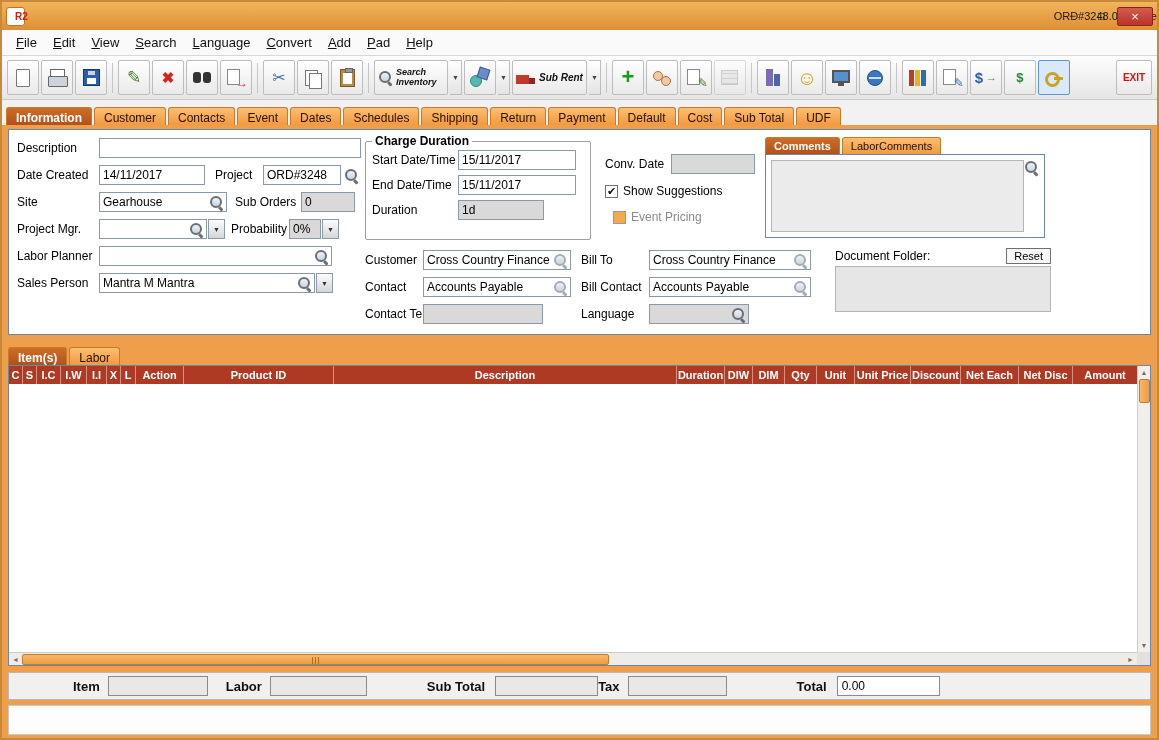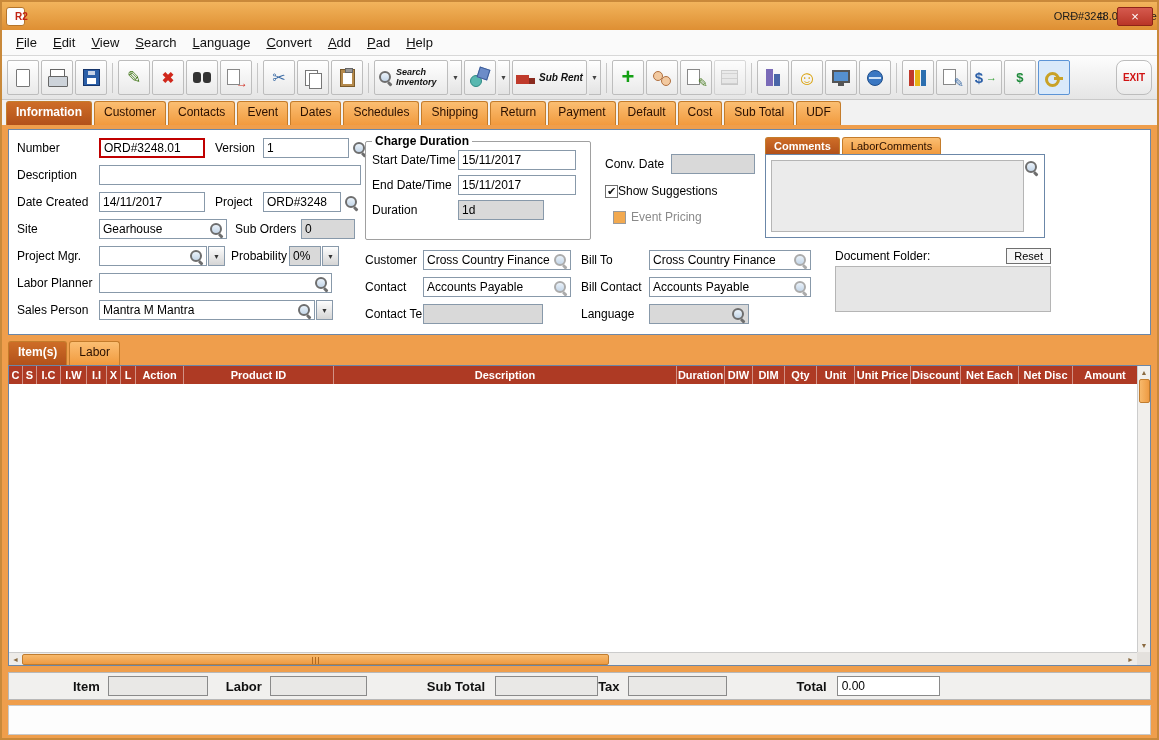--- a/index.html
+++ b/index.html
@@ -35,21 +35,21 @@
           background:linear-gradient(#FFFFFF,#E9E9E9); display:flex; align-items:center;
           justify-content:center; gap:3px; padding:0 3px; cursor:pointer; flex:0 0 auto; }
   .tbtn.pressed { border:1px solid #5C94D6; background:#D9E9FA; }
   .tbtn.disabled { opacity:.55; }
   .tsep { width:1px; height:30px; background:#C6C6C6; margin:0 3px; flex:0 0 auto; }
   .tb-drop { width:12px; height:35px; border:1px solid #BDBDBD; border-left:none;
              background:linear-gradient(#FFFFFF,#E3E3E3); display:flex; align-items:center;
              justify-content:center; font-size:7px; color:#444; cursor:pointer; flex:0 0 auto; }
   .tb-label { font:italic bold 9px/1.1 "Liberation Sans",sans-serif; color:#111; width:48px; text-align:left; }
   .tb-label.one { width:auto; font-size:10px; }
-  .exit-btn { margin-left:auto; width:36px; height:35px; border:1px solid #BDBDBD; border-radius:8px;
+  .exit-btn { margin-left:auto; width:36px; height:35px; border:1px solid #BDBDBD; border-radius:2px;
               background:linear-gradient(#FFFFFF,#E9E9E9); color:#D01313; font:bold 10px "Liberation Sans",sans-serif;
               display:flex; align-items:center; justify-content:center; cursor:pointer; }
 
   
   .g { line-height:1; }
   .g-pencil{ color:#467A1E; font-size:17px; }
   .g-del{ color:#D0271B; font-size:15px; font-weight:bold; }
   .g-cut{ color:#3B6BA5; font-size:16px; }
   .g-plus{ color:#14A014; font-size:22px; font-weight:bold; margin-top:-2px; }
   .g-smile{ color:#D89E00; font-size:20px; }
@@ -96,21 +96,21 @@
 
   .mag { width:15px; height:15px; position:relative; display:inline-block; flex:0 0 auto; cursor:pointer; }
   .mag::before { content:""; position:absolute; left:1px; top:1px; width:8px; height:8px; border:2px solid #6E6E6E;
                  border-radius:50%; background:linear-gradient(#EAF2FA,#C4D6E8); }
   .mag::after { content:""; position:absolute; left:11px; top:11px; width:5px; height:3px; background:#6E6E6E;
                 transform:rotate(45deg); transform-origin:0 0; border-radius:1px; }
   .mag.dim::before { border-color:#ABABAB; } .mag.dim::after { background:#ABABAB; }
 
   
   .tabstrip { height:25px; background:#F2F2F2; display:flex; align-items:flex-end; padding:2px 4px 0; flex:0 0 auto; }
-  .tab { padding:3px 9px 6px; background:linear-gradient(#FBBE72,#F19A3E); border:1px solid #C47C2B; border-bottom:none;
+  .tab { padding:3px 9px 0; background:linear-gradient(#FBBE72,#F19A3E); border:1px solid #C47C2B; border-bottom:none;
          border-radius:3px 3px 0 0; font-size:12px; color:#2A1000; margin-right:2px; cursor:pointer; white-space:nowrap; }
   .tab.active { background:linear-gradient(#CE6D27,#B2511A); color:#fff; font-weight:bold; }
 
   
   .content { flex:1; background:#EF9E4C; padding:4px 6px 3px; display:flex; flex-direction:column; min-height:0; }
 
   .info-panel { height:206px; background:#fff; border:1px solid #6B87A8; position:relative; flex:0 0 auto; }
   .lbl { font-size:12px; color:#000; white-space:nowrap; }
   .dimlbl { color:#8A8A8A; }
   .field { height:20px; border:1px solid #8899AA; background:#fff; font:12px "Liberation Sans",sans-serif;
@@ -330,27 +330,20 @@
     <div class="tab">Sub Total</div>
     <div class="tab">UDF</div>
   </div>
 
   <div class="content">
 
     <div class="info-panel">
 
       <div class="col-left">
         <div class="row">
-          <span class="lbl" style="width:82px">Number</span>
-          <input class="field red" style="width: 106px;" value="ORD#3248.01">
-          <span class="lbl" style="width:48px;margin-left:10px">Version</span>
-          <input class="field" style="width: 86px;" value="1">
-          <span class="mag" style="margin-left:3px"></span>
-        </div>
-        <div class="row">
           <span class="lbl" style="width:82px">Description</span>
           <input class="field" style="width: 262px;" value="">
         </div>
         <div class="row">
           <span class="lbl" style="width:82px">Date Created</span>
           <input class="field" style="width: 106px;" value="14/11/2017">
           <span class="lbl" style="width:48px;margin-left:10px">Project</span>
           <input class="field" style="width: 78px;" value="ORD#3248">
           <span class="mag" style="margin-left:3px"></span>
         </div>
@@ -407,21 +400,21 @@
             <input class="field gray" style="width: 86px;" value="1d">
           </div>
         </fieldset>
 
         <div class="row" style="position:absolute;left:240px;top:18px">
           <span class="lbl" style="width:66px">Conv. Date</span>
           <input class="field gray" style="width: 84px;" value="">
         </div>
         <div class="row" style="position:absolute;left:240px;top:48px">
           <span class="cb">✔</span>
-          <span class="lbl" style="">Show Suggestions</span>
+          <span class="lbl" style="margin-left:5px">Show Suggestions</span>
         </div>
         <div class="row" style="position:absolute;left:248px;top:74px">
           <span class="cb orange"></span>
           <span class="lbl dimlbl" style="margin-left:5px">Event Pricing</span>
         </div>
 
         <div style="position:absolute;left:0;top:114px;display:flex;flex-direction:column;gap:7px">
           <div class="row">
             <span class="lbl" style="width:54px">Customer</span>
             <div class="fwrap" style="width:148px;margin-left:4px">

